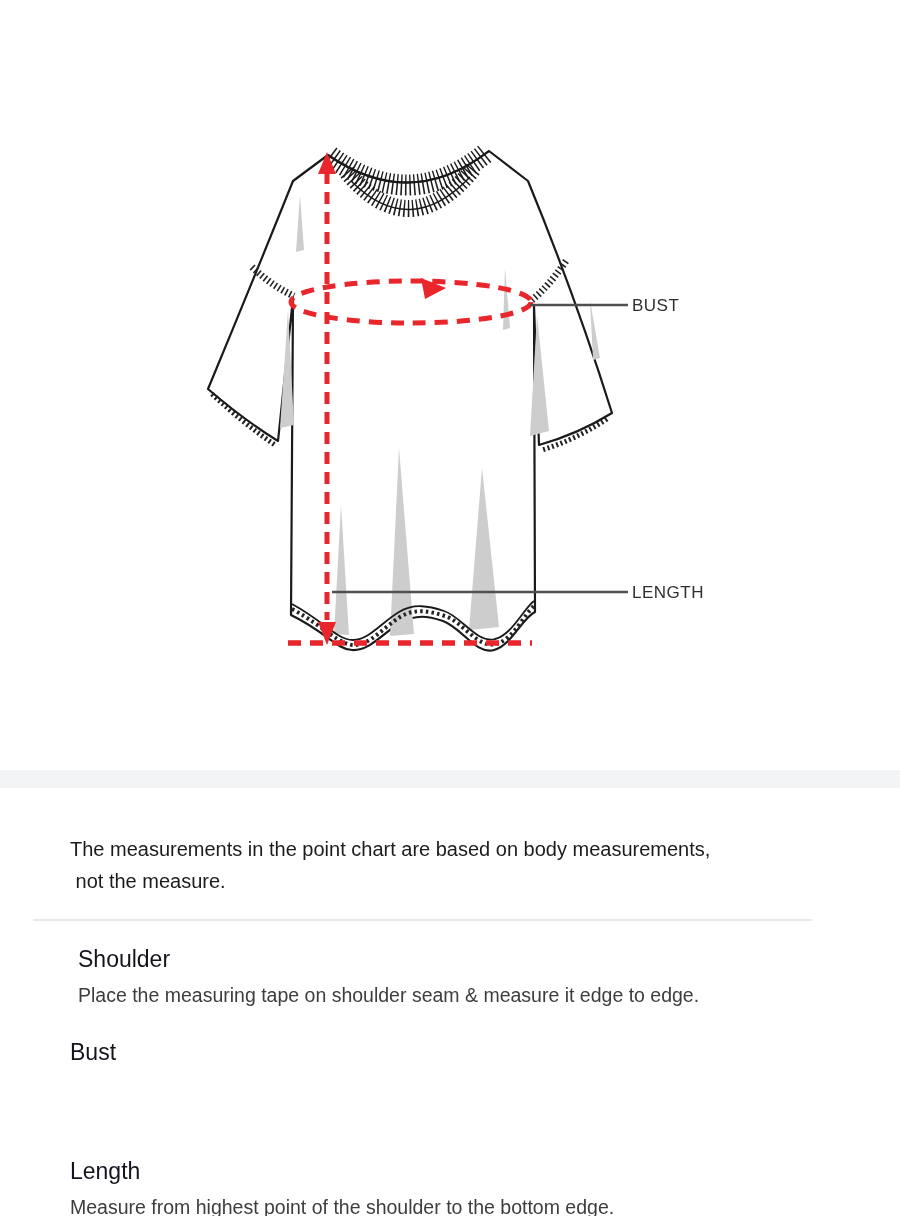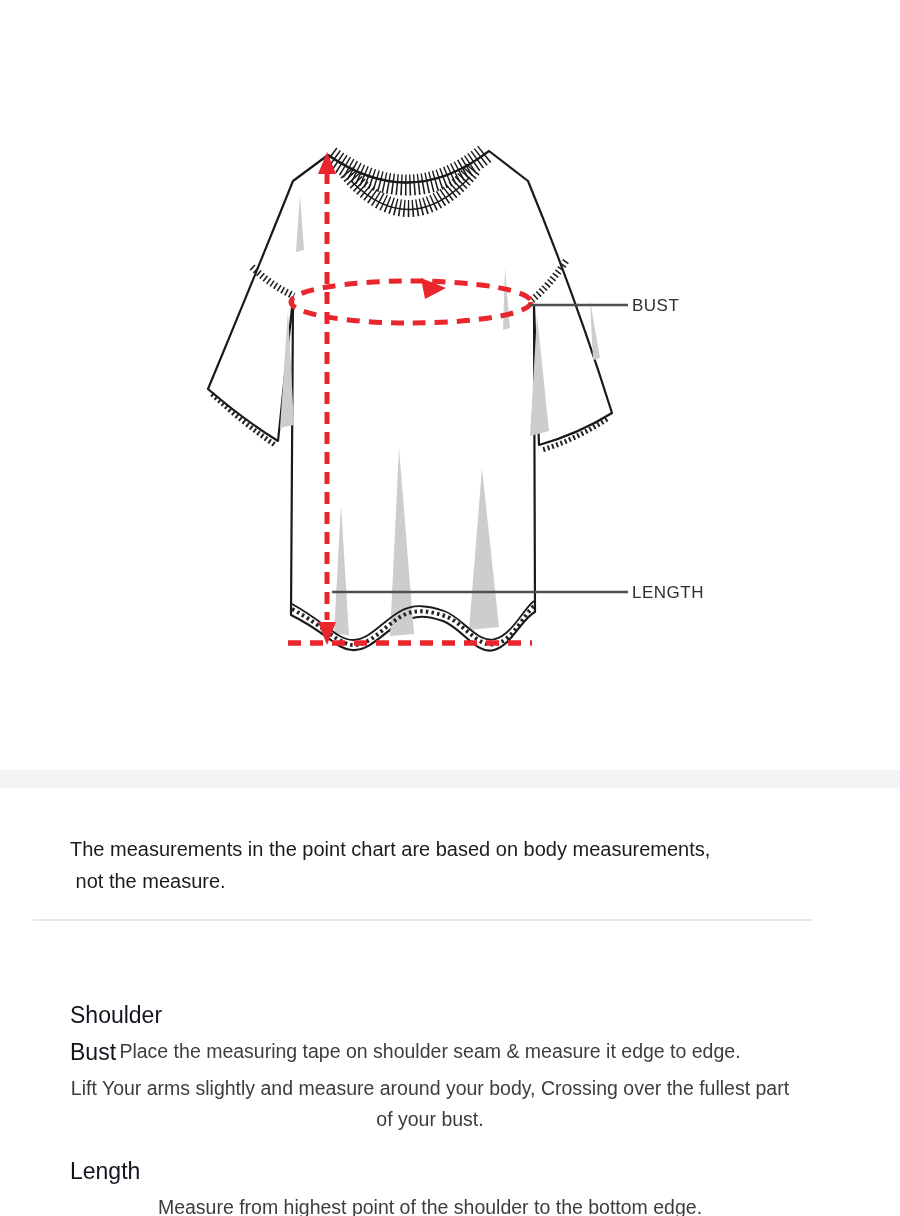--- a/index.html
+++ b/index.html
@@ -61,37 +61,36 @@
     width: 779px; height: 2px;
     background: #e8e8e8;
   }
 
   
   .measure-section {
     position: absolute;
     left: 70px;
     width: 720px;
   }
-  .sec-shoulder { top: 1004px; }
+  .sec-shoulder { top: 948px; margin-left: 8px; }
   .sec-bust     { top: 1041px; }
   .sec-length   { top: 1160px; }
   .measure-section h3 {
     margin: 0 0 9px 0;
     font-size: 23px;
     font-weight: 400;
     color: #14141e;
     line-height: 1;
   }
   .measure-section p {
     margin: 0;
     font-size: 19.5px;
     line-height: 31px;
     color: #3d3d3d;
     font-weight: 400;
-    text-align: center;
   }
 </style>
 </head>
 <body>
 
 <div class="page">
 
   <div class="diagram-wrap">
     <svg width="900" height="770" viewBox="0 0 900 770">
 
@@ -170,21 +169,20 @@
 
   <div class="divider"></div>
 
   <div class="measure-section sec-shoulder">
     <h3>Shoulder</h3>
     <p>Place the measuring tape on shoulder seam &amp; measure it edge to edge.</p>
   </div>
 
   <div class="measure-section sec-bust">
     <h3>Bust</h3>
-    <p>Lift Your arms slightly and measure around your body, Crossing over the fullest part of your bust.</p>
   </div>
 
   <div class="measure-section sec-length">
     <h3>Length</h3>
     <p>Measure from highest point of the shoulder to the bottom edge.</p>
   </div>
 
 </div>
 
 </body></html>

